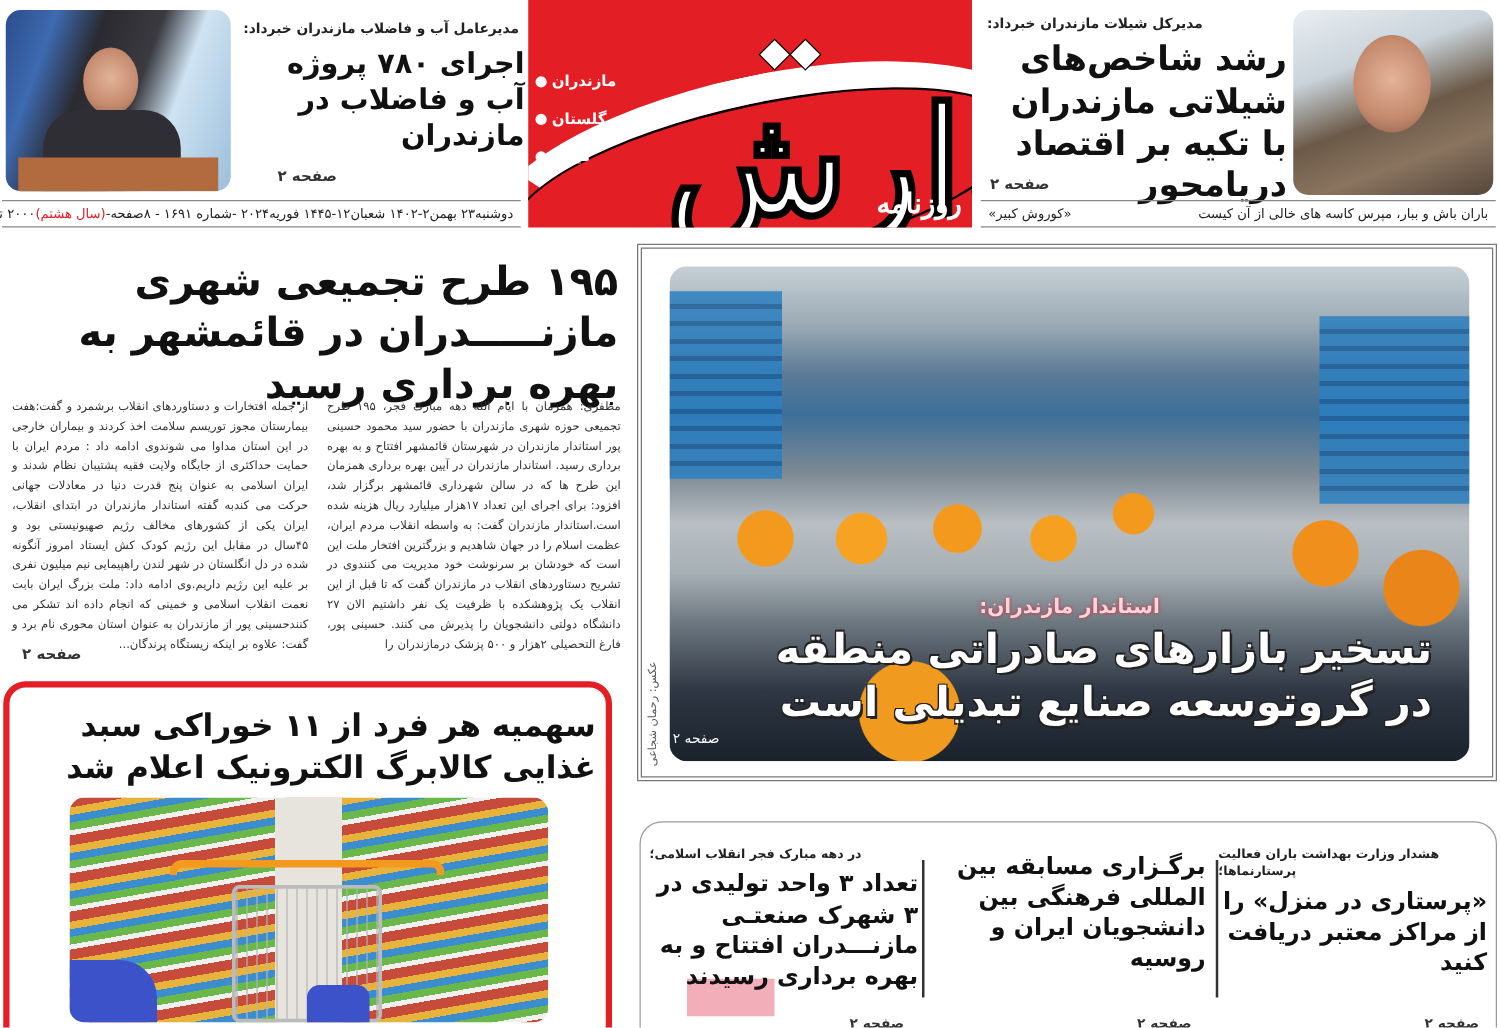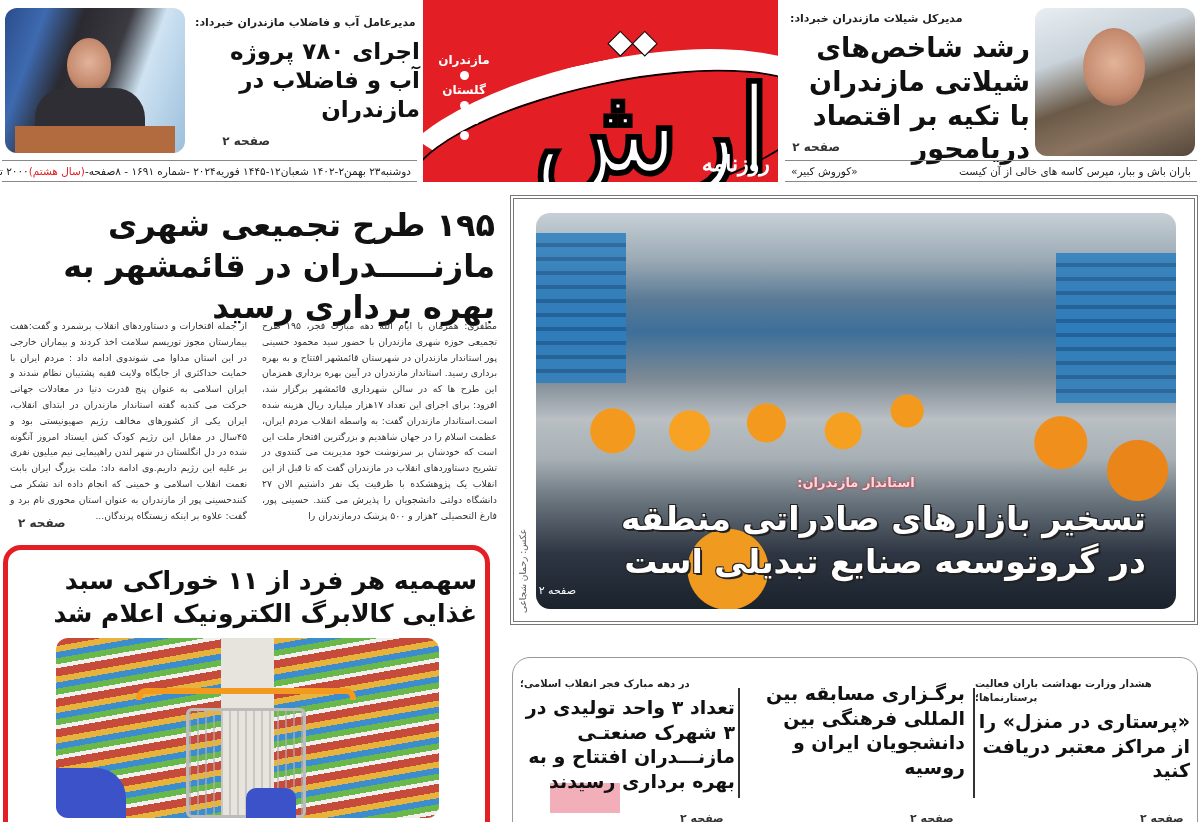--- a/index.html
+++ b/index.html
@@ -22,21 +22,21 @@
     position: absolute; left: 110px; top: 70px; font-family: "DejaVu Serif", serif;
     font-size: 120px; font-weight: bold; color: #fff; line-height: 1;
     -webkit-text-stroke: 2px #000; direction: rtl;
   }
   .logo .dots {
     position: absolute; left: 185px; top: 22px; font-size: 32px; color: #fff; -webkit-text-stroke: 1px #000;
   }
   .logo .regions { position: absolute; left: 6px; top: 50px; width: 70px; }
   .logo .region {
     display: flex; align-items: center; justify-content: flex-end; gap: 4px;
-    color: #fff; font-size: 12px; font-weight: bold; height: 30px; flex-direction: column;
+    color: #fff; font-size: 12px; font-weight: bold; height: 30px;
   }
   .logo .region .dot { width: 9px; height: 9px; border-radius: 50%; background: #fff; }
   .logo .ruznameh {
     position: absolute; right: 8px; bottom: 6px; color: #fff; font-size: 22px; font-weight: bold;
     font-family: "DejaVu Serif", serif;
   }
 
   
   .photo { border-radius: 12px; overflow: hidden; }
   .photo-man-right {
@@ -100,21 +100,21 @@
       linear-gradient(180deg,#c7d0d6 0%,#9aa9b4 12%,#5a7a96 22%,#3d6f9a 30%,#7e8a94 42%,#b9bfc3 52%,#a7b0b5 62%,#6d7780 72%,#2d3642 86%,#1a222c 100%);
   }
   .feature-photo .shelf-blue {
     position: absolute; left: 0; top: 20px; width: 90px; height: 150px;
     background: repeating-linear-gradient(0deg,#2b7fc0 0 10px,#1d5f99 10px 14px);
     opacity: .85;
   }
   .feature-photo .shelf-blue.r { left: auto; right: 0; width: 120px; top: 40px; }
   .feature-kicker {
     position: absolute; left: 0; right: 0; top: 262px; text-align: center;
-    color: #ffd6e0; font-size: 13px; font-weight: bold; text-shadow: 0 0 3px #e31e24;
+    color: #ffd6e0; font-size: 16px; font-weight: bold; text-shadow: 0 0 3px #e31e24;
   }
   .feature-headline {
     position: absolute; left: 50px; right: 30px; top: 285px; text-align: right;
     color: #fff; font-size: 33px; font-weight: bold; line-height: 1.3;
     text-shadow: 2px 2px 0 #222, -1px -1px 0 #222, 1px -1px 0 #222, -1px 1px 0 #222;
   }
   .feature-page {
     position: absolute; right: 600px; bottom: 12px; color: #fff; font-size: 11px;
   }
   .photo-credit {

